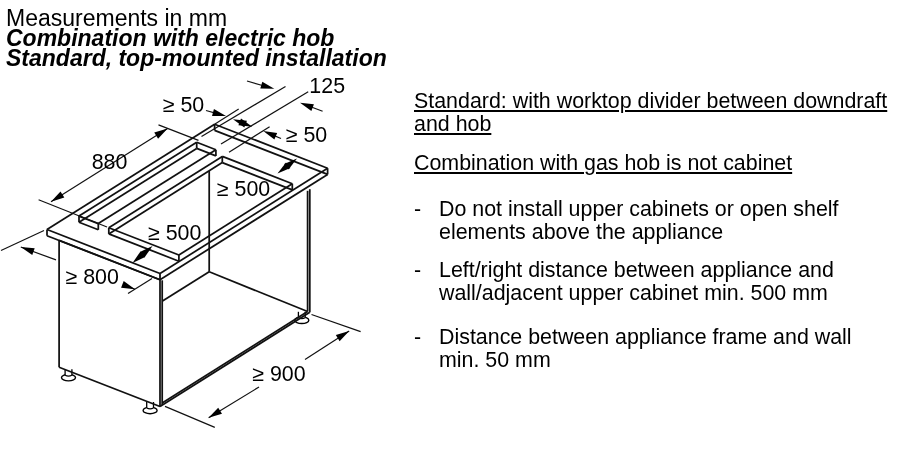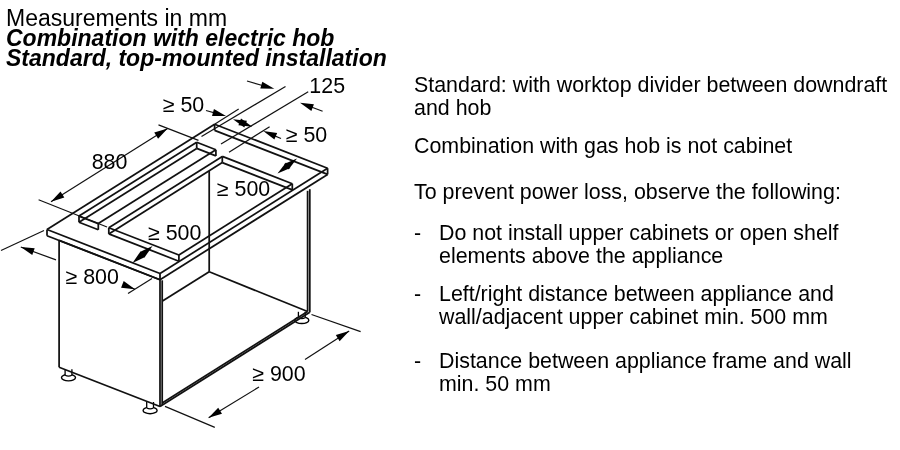--- a/index.html
+++ b/index.html
@@ -1,20 +1,20 @@
 <!DOCTYPE html>
 <html><head><meta charset="utf-8">
 <style>
 html,body { margin:0; padding:0; background:#ffffff; }
 body { width:900px; height:450px; font-family:"Liberation Sans", sans-serif; color:#000; position:relative; overflow:hidden; }
 #art { position:absolute; left:0; top:0; }
 .title { position:absolute; left:6px; top:9px; font-size:23px; line-height:19.8px; }
 .title b { font-weight:bold;font-style:italic; }
 .rtxt { position:absolute; left:414px; top:74px; width:476px; font-size:21.4px; line-height:23px; }
-.rtxt p { margin:0 0 15px 0; }
+.rtxt p { margin:16px 0 15px 0;text-decoration:underline; }
 .li { display:flex; margin:0 0 15px 0; }
 .li .d { width:25px; flex:none; }
 </style></head>
 <body>
 <div id="art"><svg width="900" height="450" viewBox="0 0 900 450">
 <ellipse cx="68.5" cy="377.6" rx="7.0" ry="3.3" fill="white" stroke="black" stroke-width="1.4"></ellipse>
 <rect x="65.1" y="369.2" width="6.8" height="7.2" fill="white"></rect>
 <line x1="65.1" y1="369.2" x2="65.1" y2="375.2" stroke="black" stroke-width="1.3"></line>
 <line x1="71.9" y1="369.2" x2="71.9" y2="375.2" stroke="black" stroke-width="1.3"></line>
 <path d="M 65.1,375.2 Q 68.5,377.0 71.9,375.2" fill="none" stroke="black" stroke-width="1.2"></path>
@@ -115,21 +115,20 @@
 <text x="183.5" y="112.4" font-family="Liberation Sans, sans-serif" font-size="21.4px" text-anchor="middle" fill="black">≥ 50</text>
 <text x="306.5" y="141.5" font-family="Liberation Sans, sans-serif" font-size="21.4px" text-anchor="middle" fill="black">≥ 50</text>
 <text x="327.2" y="93.2" font-family="Liberation Sans, sans-serif" font-size="21.4px" text-anchor="middle" fill="black">125</text>
 </svg></div>
 <div class="title">Measurements in mm<br>
 <b>Combination with electric hob<br>
 Standard, top-mounted installation</b></div>
 <div class="rtxt">
 <p>Standard: with worktop divider between downdraft and&nbsp;hob</p>
 <p style="margin-bottom:22.5px">Combination with gas hob is not cabinet</p>
-<p style="margin-bottom:18px">To prevent power loss, observe the following:</p>
 <div class="li">
       <div class="d">-</div>
       <div>Do not install upper cabinets or open shelf elements above the appliance</div>
     </div>
 <div class="li" style="margin-bottom:21px">
       <div class="d">-</div>
       <div>Left/right distance between appliance and wall/adjacent upper cabinet min. 500&nbsp;mm</div>
     </div>
 <div class="li" style="margin-bottom:0">
       <div class="d">-</div>

